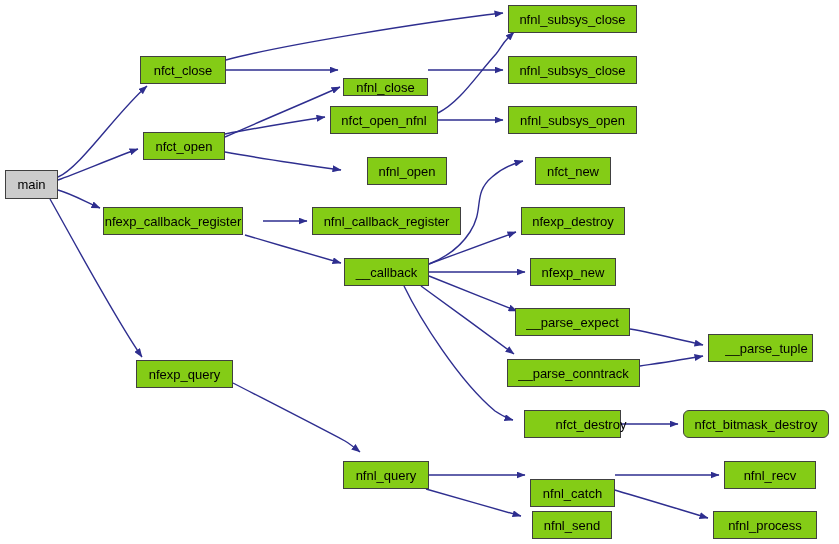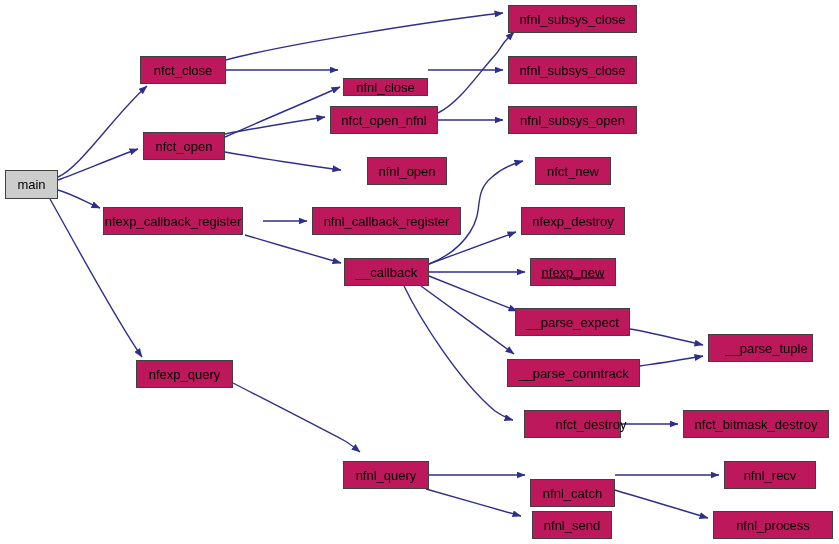--- a/index.html
+++ b/index.html
@@ -20,21 +20,21 @@
     left: 0;
     top: 0;
     width: 839px;
     height: 544px;
     pointer-events: none;
   }
   .gnode {
     position: absolute;
     box-sizing: border-box;
     border: 1px solid #404040;
-    background: #be185d;
+    background: #84cc16;
     color: #000000;
     font-size: 13px;
     line-height: 1;
     display: flex;
     align-items: center;
     justify-content: center;
     white-space: nowrap;
     letter-spacing: 0px;
   }
   .gnode.root {
@@ -129,44 +129,44 @@
       </div>
       <div class="gnode" style="left: 508px; top: 106px; width: 129px; height: 28px;">
         <span class="lbl">nfnl_subsys_open</span>
       </div>
       <div class="gnode" style="left: 535px; top: 157px; width: 76px; height: 28px;">
         <span class="lbl">nfct_new</span>
       </div>
       <div class="gnode" style="left: 521px; top: 207px; width: 104px; height: 28px;">
         <span class="lbl">nfexp_destroy</span>
       </div>
-      <div class="gnode" style="left: 530px; top: 258px; width: 86px; height: 28px; text-decoration: underline;">
+      <div class="gnode" style="left: 530px; top: 258px; width: 86px; height: 28px;">
         <span class="lbl">nfexp_new</span>
       </div>
       <div class="gnode" style="left: 515px; top: 308px; width: 115px; height: 28px;">
         <span class="lbl">__parse_expect</span>
       </div>
       <div class="gnode" style="left: 507px; top: 359px; width: 133px; height: 28px;">
         <span class="lbl">__parse_conntrack</span>
       </div>
       <div class="gnode" style="left: 708px; top: 334px; width: 105px; height: 28px; padding-left: 12px;">
         <span class="lbl">__parse_tuple</span>
       </div>
       <div class="gnode" style="left: 524px; top: 410px; width: 97px; height: 28px; padding-left: 37px;">
         <span class="lbl">nfct_destroy</span>
       </div>
-      <div class="gnode" style="left: 683px; top: 410px; width: 146px; height: 28px;">
+      <div class="gnode" style="left: 683px; top: 410px; width: 146px; height: 28px; border-radius: 6px;">
         <span class="lbl">nfct_bitmask_destroy</span>
       </div>
       <div class="gnode" style="left: 530px; top: 461px; width: 85px; height: 28px; margin-top: 18px;">
         <span class="lbl">nfnl_catch</span>
       </div>
       <div class="gnode" style="left: 532px; top: 511px; width: 80px; height: 28px;">
         <span class="lbl">nfnl_send</span>
       </div>
       <div class="gnode" style="left: 724px; top: 461px; width: 92px; height: 28px;">
         <span class="lbl">nfnl_recv</span>
       </div>
-      <div class="gnode" style="left: 713px; top: 511px; width: 120px; height: 28px;">
+      <div class="gnode" style="left: 713px; top: 511px; width: 104px; height: 28px;">
         <span class="lbl">nfnl_process</span>
       </div>
     </div>
 </div>
 
 </body></html>

